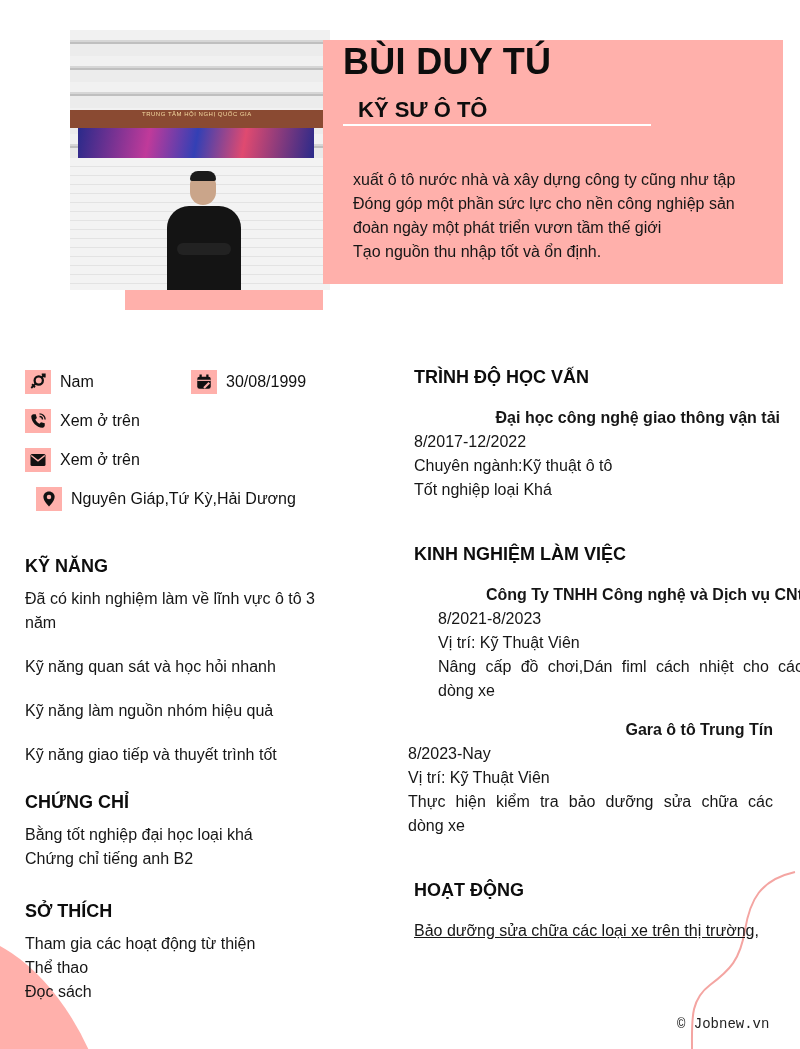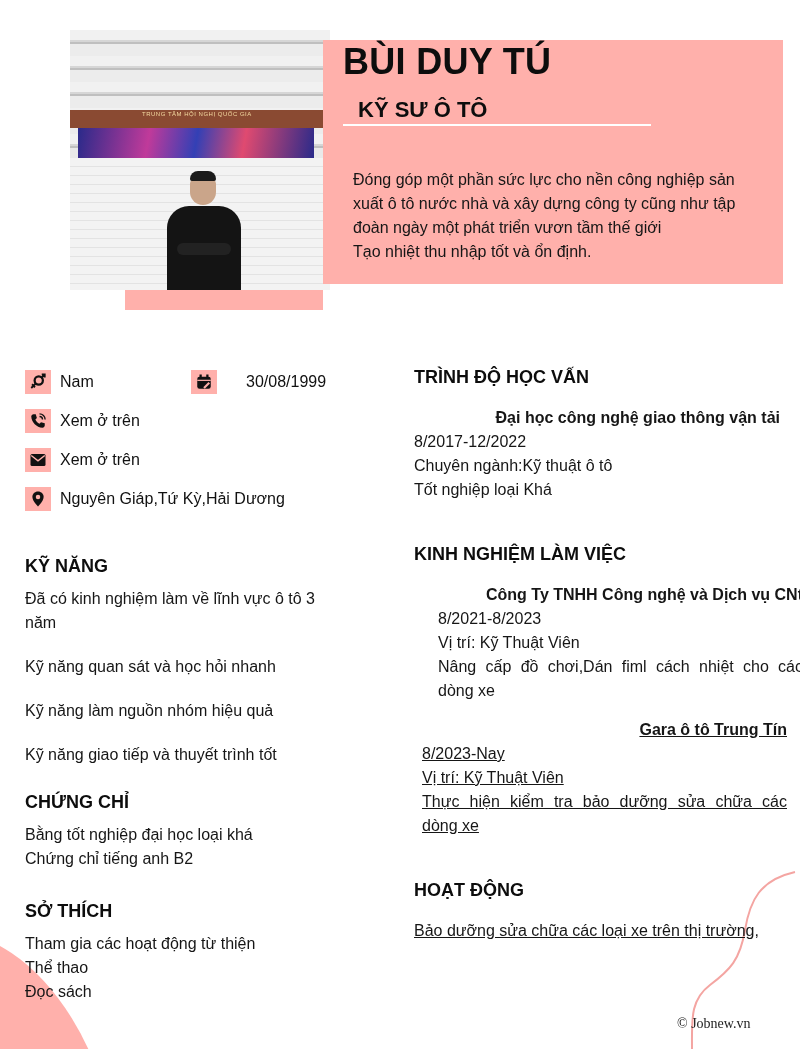--- a/index.html
+++ b/index.html
@@ -35,21 +35,21 @@
   .icon-box svg { width: 18px; height: 18px; display:block; }
   .info-text { font-size: 16px; color: #111; }
 
   
   .sec-title { position:absolute; font-size: 18px; font-weight: 700; color: #0d0d0d; line-height: 22px; }
   .para { position:absolute; font-size: 16px; line-height: 24px; color: #161616; }
   .bold { font-weight: 700; text-align: right; }
   .justify { text-align: justify; }
 
   .blob { left: -60px; top: 930px; width: 186px; height: 300px; background: #ffb0ab; border-radius: 0 100% 0 0 / 0 100% 0 0; }
-  .footer { left: 677px; top: 1016px; font-family: Liberation Serif, serif; font-size: 14px; color: #222; }
+  .footer { left: 677px; top: 1016px; font-family: Liberation Mono, monospace; font-size: 14px; color: #222; }
   .wave { left: 680px; top: 860px; width: 120px; height: 189px; }
 </style>
 </head>
 <body>
 
 <div class="abs blob"></div>
 <svg class="abs wave" viewBox="0 0 120 189">
   <path d="M115 12 C 80 20, 70 40, 65 70 C 60 100, 50 110, 30 125 C 10 140, 12 160, 12 189" fill="none" stroke="#f4a5a2" stroke-width="2"></path>
 </svg>
 
@@ -64,37 +64,37 @@
   <div class="person-arms"></div>
   <div class="person-head"></div>
   <div class="person-hair"></div>
 </div>
 
 <div class="abs header-box"></div>
 <div class="abs name">BÙI DUY TÚ</div>
 <div class="abs jobtitle">KỸ SƯ Ô TÔ</div>
 <div class="abs title-line"></div>
 <div class="abs objective">
+  <div>xuất ô tô nước nhà và xây dựng công ty cũng như tập</div>
   <div>Đóng góp một phần sức lực cho nền công nghiệp sản</div>
-  <div>xuất ô tô nước nhà và xây dựng công ty cũng như tập</div>
   <div>đoàn ngày một phát triển vươn tầm thế giới</div>
-  <div>Tạo nhiệt thu nhập tốt và ổn định.</div>
+  <div>Tạo nguồn thu nhập tốt và ổn định.</div>
 </div>
 
 <div class="info-row" style="left:25px; top:370px;">
   <span class="icon-box">
     <svg viewBox="0 0 24 24">
         <circle cx="13" cy="10" r="5.5" fill="none" stroke="#111" stroke-width="3"></circle>
         <path d="M9 14 L5 18 M4 15 L8 19 M6 17 L3 20" stroke="#111" stroke-width="2.4" fill="none"></path>
         <path d="M16 7 L21 2 M17 2 H21 V6" stroke="#111" stroke-width="2.4" fill="none"></path>
       </svg>
   </span>
   <span class="info-text">Nam</span>
 </div>
-<div class="info-row" style="left:191px; top:370px;gap:20px;">
+<div class="info-row" style="left:191px; top:370px;">
   <span class="icon-box">
     <svg viewBox="0 0 24 24">
         <rect x="3" y="5" width="18" height="16" rx="3" fill="#111"></rect>
         <rect x="6" y="2" width="3" height="5" fill="#111"></rect>
         <rect x="15" y="2" width="3" height="5" fill="#111"></rect>
         <rect x="3" y="9" width="18" height="1.6" fill="#ffb0ab"></rect>
         <path d="M11 19 L18 12 L20 14 L13 21 Z" fill="#ffb0ab"></path>
       </svg>
   </span>
   <span class="info-text">30/08/1999</span>
@@ -110,21 +110,21 @@
 </div>
 <div class="info-row" style="left:25px; top:448px;">
   <span class="icon-box">
     <svg viewBox="0 0 24 24">
         <rect x="2" y="4" width="20" height="16" rx="2" fill="#111"></rect>
         <path d="M3 6 L12 13 L21 6" fill="none" stroke="#ffb0ab" stroke-width="2"></path>
       </svg>
   </span>
   <span class="info-text">Xem ở trên</span>
 </div>
-<div class="info-row" style="left:25px; top:487px;">
+<div class="info-row" style="left:36px; top:487px;">
   <span class="icon-box">
     <svg viewBox="0 0 24 24">
         <path d="M12 2 C7.6 2 4.5 5.2 4.5 9.3 C4.5 14.5 12 22 12 22 C12 22 19.5 14.5 19.5 9.3 C19.5 5.2 16.4 2 12 2 Z" fill="#111"></path>
         <circle cx="12" cy="9.3" r="3" fill="#ffb0ab"></circle>
       </svg>
   </span>
   <span class="info-text">Nguyên Giáp,Tứ Kỳ,Hải Dương</span>
 </div>
 
 <div class="sec-title" style="left:25px; top:555px;">KỸ NĂNG</div>
@@ -158,21 +158,21 @@
 </div>
 
 <div class="sec-title" style="left:414px; top:543px;">KINH NGHIỆM LÀM VIỆC</div>
 <div class="para" style="left:414px; top:583px; width:365px;margin-left:24px;">
   <div class="bold">Công Ty TNHH Công nghệ và Dịch vụ CNt</div>
   <div>8/2021-8/2023</div>
   <div>Vị trí: Kỹ Thuật Viên</div>
   <div class="justify" style="text-align-last: justify;">Nâng cấp đồ chơi,Dán fiml cách nhiệt cho các</div>
   <div>dòng xe</div>
 </div>
-<div class="para" style="left:422px; top:718px; width:365px;text-decoration:underline;">
+<div class="para" style="left:408px; top:718px; width:365px;">
   <div class="bold">Gara ô tô Trung Tín</div>
   <div>8/2023-Nay</div>
   <div>Vị trí: Kỹ Thuật Viên</div>
   <div class="justify" style="text-align-last: justify;">Thực hiện kiểm tra bảo dưỡng sửa chữa các</div>
   <div>dòng xe</div>
 </div>
 
 <div class="sec-title" style="left:414px; top:879px;">HOẠT ĐỘNG</div>
 <div class="para" style="left:414px; top:919px;text-decoration:underline;">Bảo dưỡng sửa chữa các loại xe trên thị trường,</div>
 

